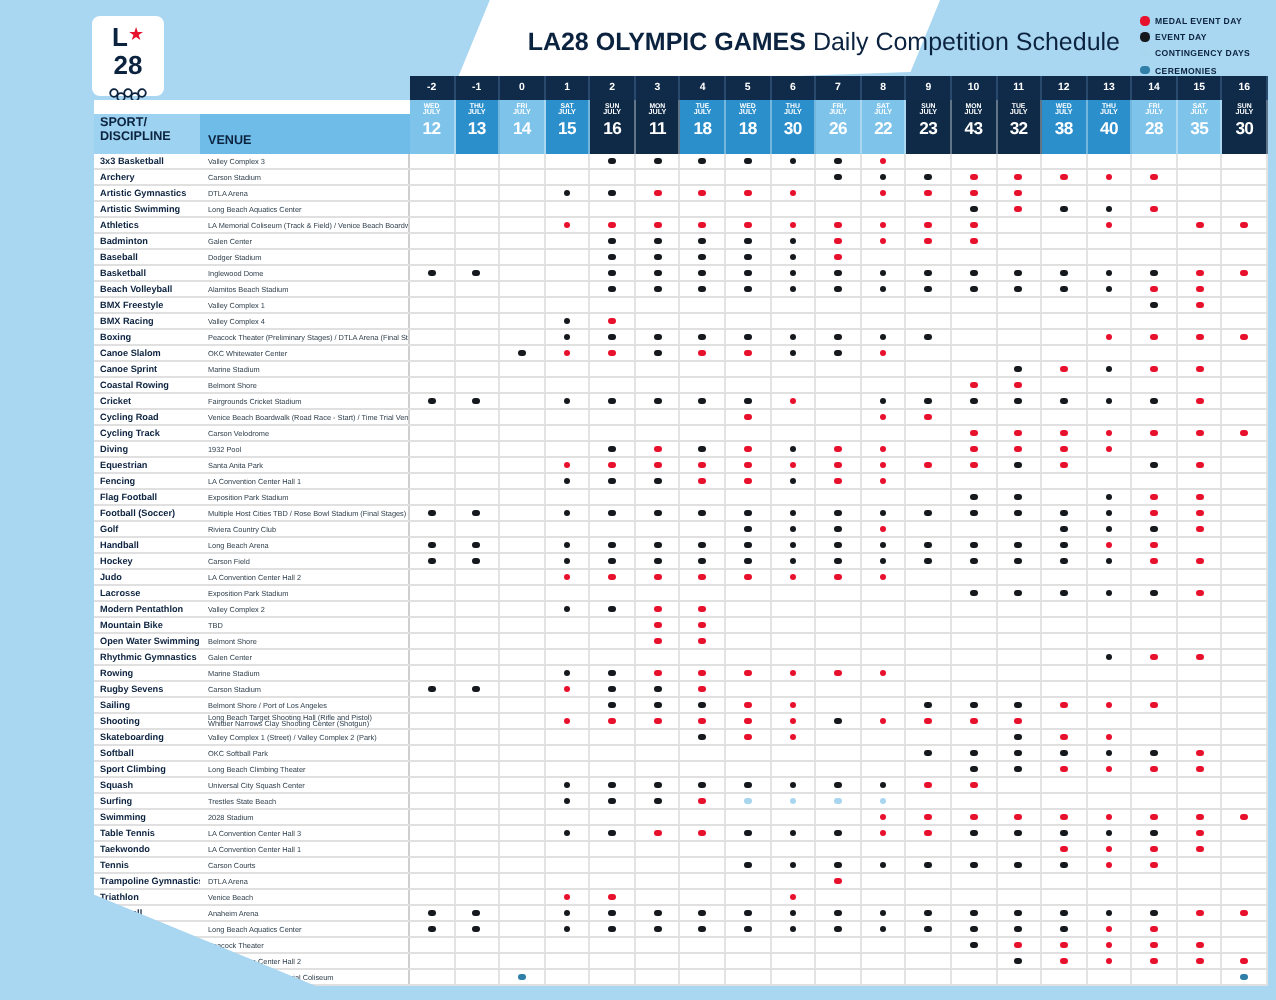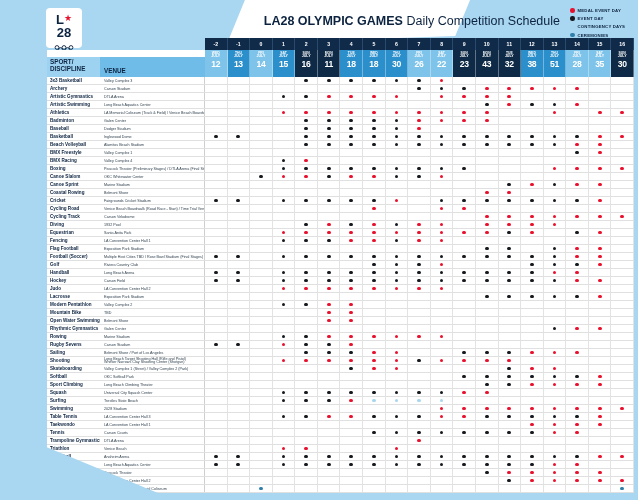--- a/index.html
+++ b/index.html
@@ -213,21 +213,21 @@
           <span class="dw">WED</span>
           <span class="mo">JULY</span>
           <span class="dn">38</span>
         </div>
       </div>
       <div class="dcol">
         <div class="dnum">13</div>
         <div class="dday shadeM">
           <span class="dw">THU</span>
           <span class="mo">JULY</span>
-          <span class="dn">51</span>
+          <span class="dn">40</span>
         </div>
       </div>
       <div class="dcol">
         <div class="dnum">14</div>
         <div class="dday shadeL">
           <span class="dw">FRI</span>
           <span class="mo">JULY</span>
           <span class="dn">28</span>
         </div>
       </div>

